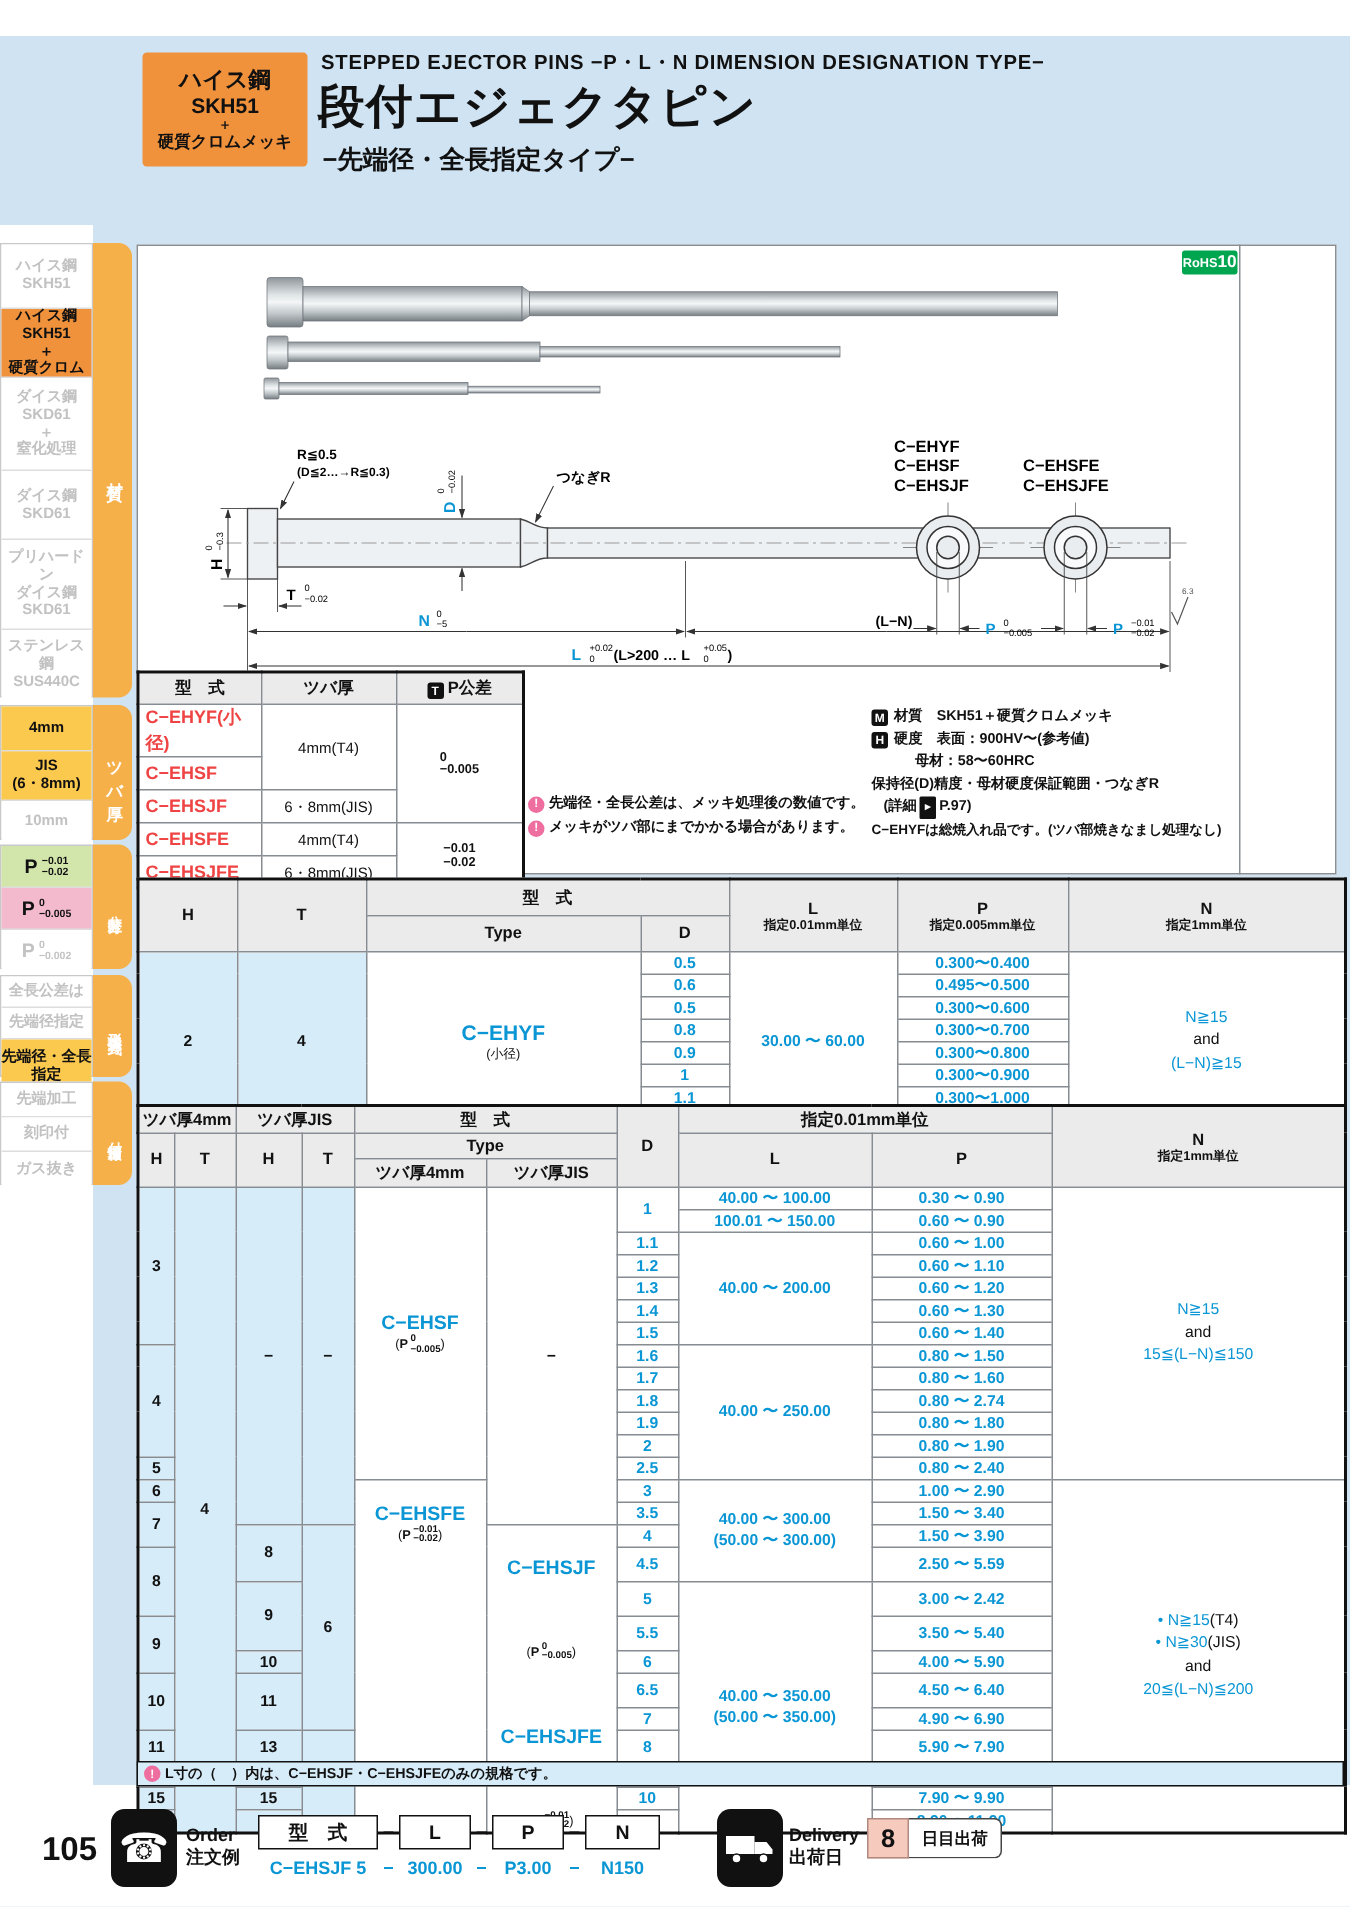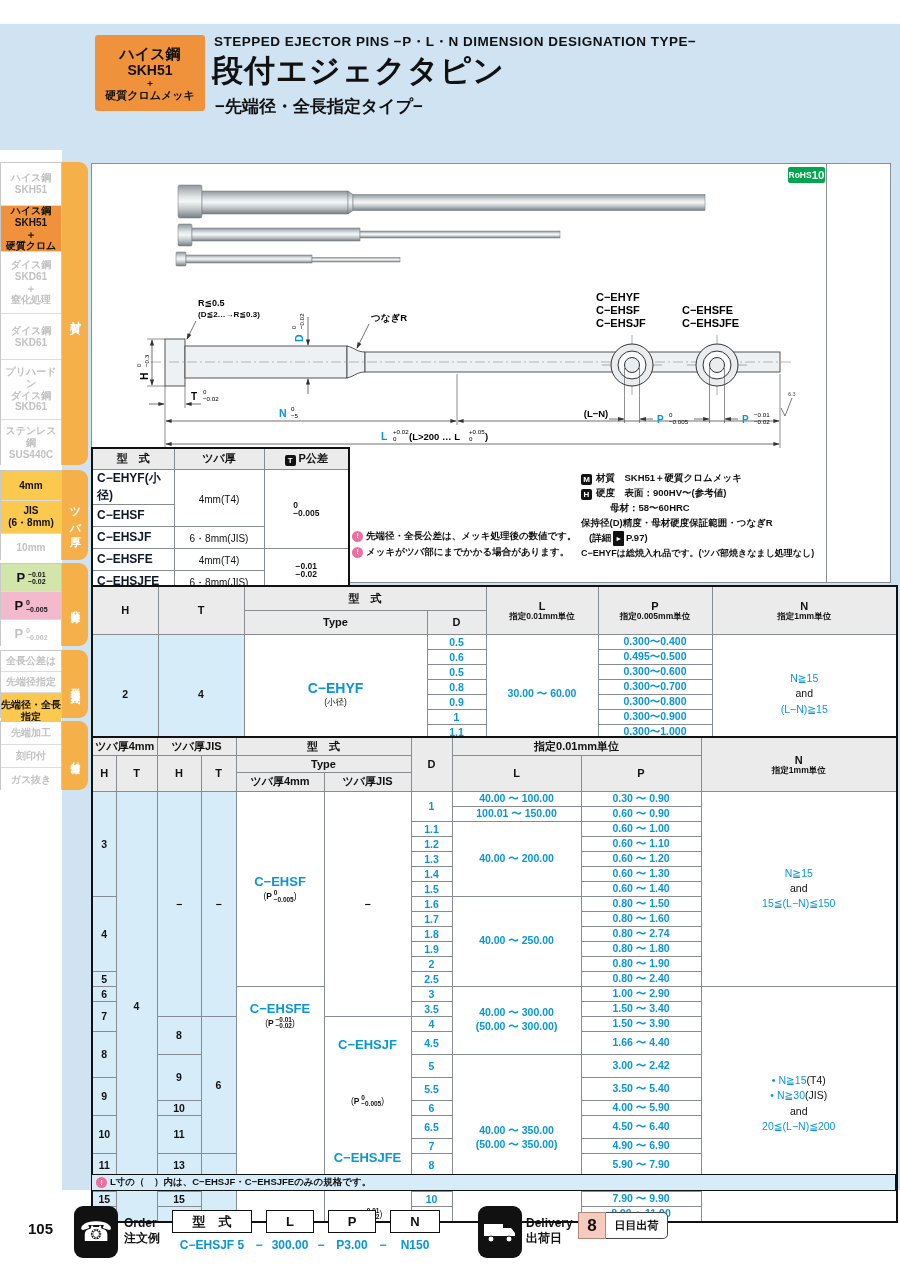--- a/index.html
+++ b/index.html
@@ -46,35 +46,35 @@
   .lb{background:#d6ecf8}
   .bl{color:#0a96d4}.bk{color:#111}
   .dval,.lval,.pval{color:#0a96d4;font-size:10.5px;font-weight:bold}
   .hval{font-size:10.5px;font-weight:bold}
   .nval{font-size:10.5px;font-weight:normal;line-height:1.45}
   .tn{color:#0a96d4;font-size:13px;font-weight:bold}
   .tt{font-size:8.5px;color:#111;margin-top:1px}
   .tt .tol span{font-size:6.5px}
   .typecell{vertical-align:middle}
   .vtop{vertical-align:top;padding-top:14px}
-  .model{color:#0f172a;font-size:12px;font-weight:bold;text-align:left;padding-left:4px}
+  .model{color:#ef4444;font-size:12px;font-weight:bold;text-align:left;padding-left:4px}
   .spec-b{font-size:10px}
   .ticon{display:inline-flex;width:11px;height:11px;background:#111;color:#fff;font-size:8px;font-weight:bold;
          align-items:center;justify-content:center;border-radius:2px;margin-right:3px;vertical-align:-1px}
   .footnote{left:91px;top:1174px;width:805px;height:17px;background:#d6ecf8;border:1.5px solid #111;
             box-sizing:border-box;display:flex;align-items:center;font-size:9.5px;font-weight:bold;padding-left:4px}
   .pin-ic{display:inline-flex;width:11px;height:11px;border-radius:50%;background:#ef6ea0;color:#fff;font-size:8px;
           font-weight:bold;align-items:center;justify-content:center;margin-right:3px;flex:none}
   .sqic{display:inline-flex;width:11px;height:11px;background:#111;color:#fff;font-size:8px;font-weight:bold;
         align-items:center;justify-content:center;border-radius:2px;margin-right:4px;vertical-align:-1px}
   .noteL{font-size:9.5px;font-weight:bold;line-height:16px;display:flex;align-items:center}
   .noteR{font-size:9.5px;font-weight:bold;line-height:15px}
   .refbox{display:inline-block;background:#111;color:#fff;font-size:7px;padding:0 2px;border-radius:1px;margin:0 2px}
   
-  .pnum{left:28px;top:1220px;font-size:15px;font-weight:bold}
+  .pnum{left:28px;top:1220px;font-size:22px;font-weight:bold}
   .icbox{width:44px;height:52px;background:#111;border-radius:9px;color:#fff;display:flex;align-items:center;justify-content:center}
   .ordertxt{font-size:12px;font-weight:bold;line-height:15px}
   .fslot{display:flex;align-items:center}
   .fbox{border:1.5px solid #111;background:#fff;height:23px;display:flex;align-items:center;justify-content:center;
         font-size:13px;font-weight:bold;box-sizing:border-box}
   .fdash{display:flex;align-items:center;justify-content:center;font-size:13px;font-weight:bold}
   .ex{color:#0a96d4;font-size:12px;font-weight:bold;display:flex;align-items:center;justify-content:center}
   .daybox{width:28px;height:27px;background:#f7cabe;border:1px solid #b0887e;display:flex;align-items:center;
           justify-content:center;font-size:17px;font-weight:bold;box-sizing:border-box}
   .daylab{width:62px;height:27px;background:#fff;border:1px solid #444;border-left:none;border-radius:0 5px 5px 0;
@@ -518,21 +518,21 @@
                 <span>−0.02</span>
               </span>)</div>
           </div>
         </td>
         <td class="dval" rowspan="1">4</td>
         <td class="pval">1.50 〜 3.90</td>
       </tr>
       <tr style="height:14.72px">
         <td class="lb hval" rowspan="2">8</td>
         <td class="dval" rowspan="1">4.5</td>
-        <td class="pval">1.66 〜 4.40</td>
+        <td class="pval">2.50 〜 5.59</td>
       </tr>
       <tr style="height:14.72px">
         <td class="lb hval" rowspan="2">9</td>
         <td class="dval" rowspan="1">5</td>
         <td class="lval" rowspan="9">40.00 〜 350.00<br>(50.00 〜 350.00)</td>
         <td class="pval">3.00 〜 2.42</td>
       </tr>
       <tr style="height:14.72px">
         <td class="lb hval" rowspan="2">9</td>
         <td class="dval" rowspan="1">5.5</td>

